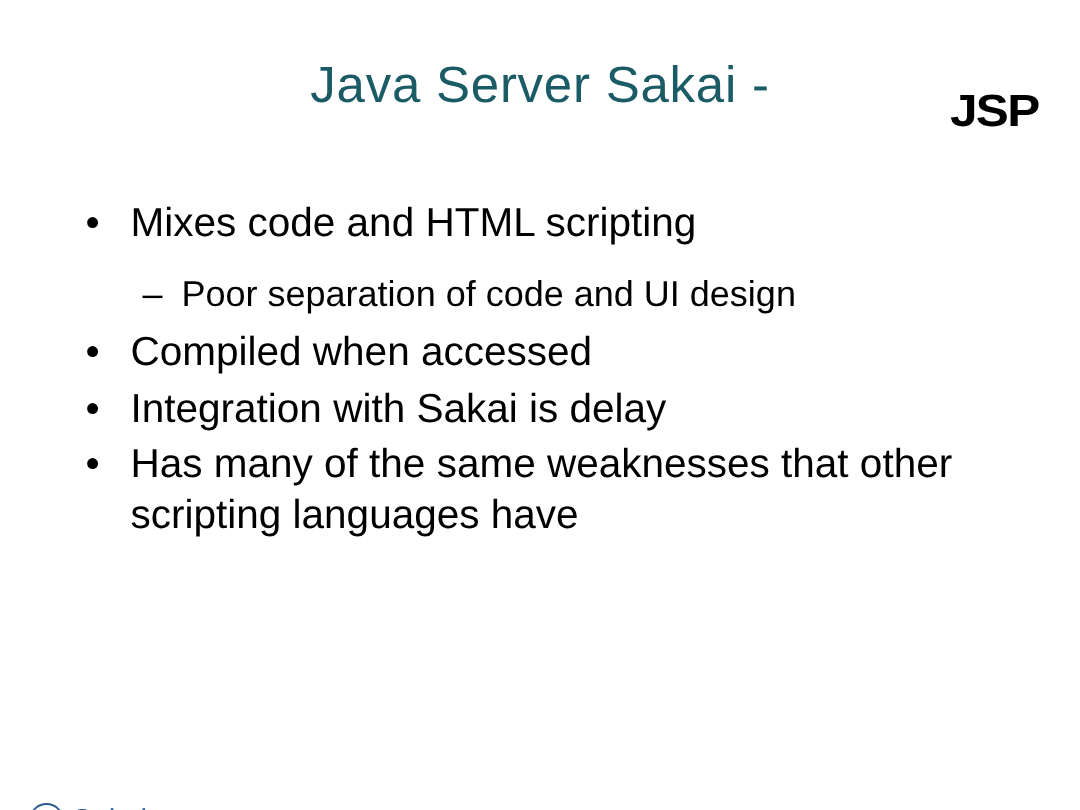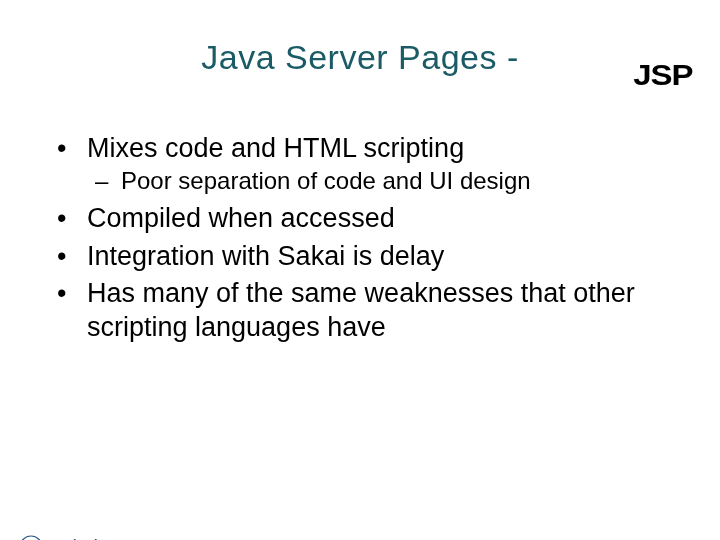--- a/index.html
+++ b/index.html
@@ -54,21 +54,21 @@
   ul.level1 > li::before {
     content: "•";
     position: absolute;
     left: 2px;
     top: 0;
     font-size: 27px;
     color: #000;
   }
   ul.level2 {
     list-style: none;
-    margin-top: 0;
+    margin-top: 16px;
     margin-bottom: 6px;
   }
   ul.level2 > li {
     font-size: 24px;
     color: #000;
     line-height: 1.25;
     position: relative;
     padding-left: 26px;
     margin-left: 8px;
     margin-bottom: 2px;
@@ -102,21 +102,21 @@
     font-family: Arial, sans-serif;
   }
 </style>
 </head>
 <body>
 
 <div class="slide">
 
   <div class="jsp-logo">JSP</div>
 
-  <h1 class="title">Java Server Pages -</h1>
+  <h1 class="title">Java Server Sakai -</h1>
 
   <div class="content">
     <ul class="level1">
       <li>
         <span>Mixes code and HTML scripting</span>
         <ul class="level2">
           <li>
             <span>Poor separation of code and UI design</span>
           </li>
         </ul>

